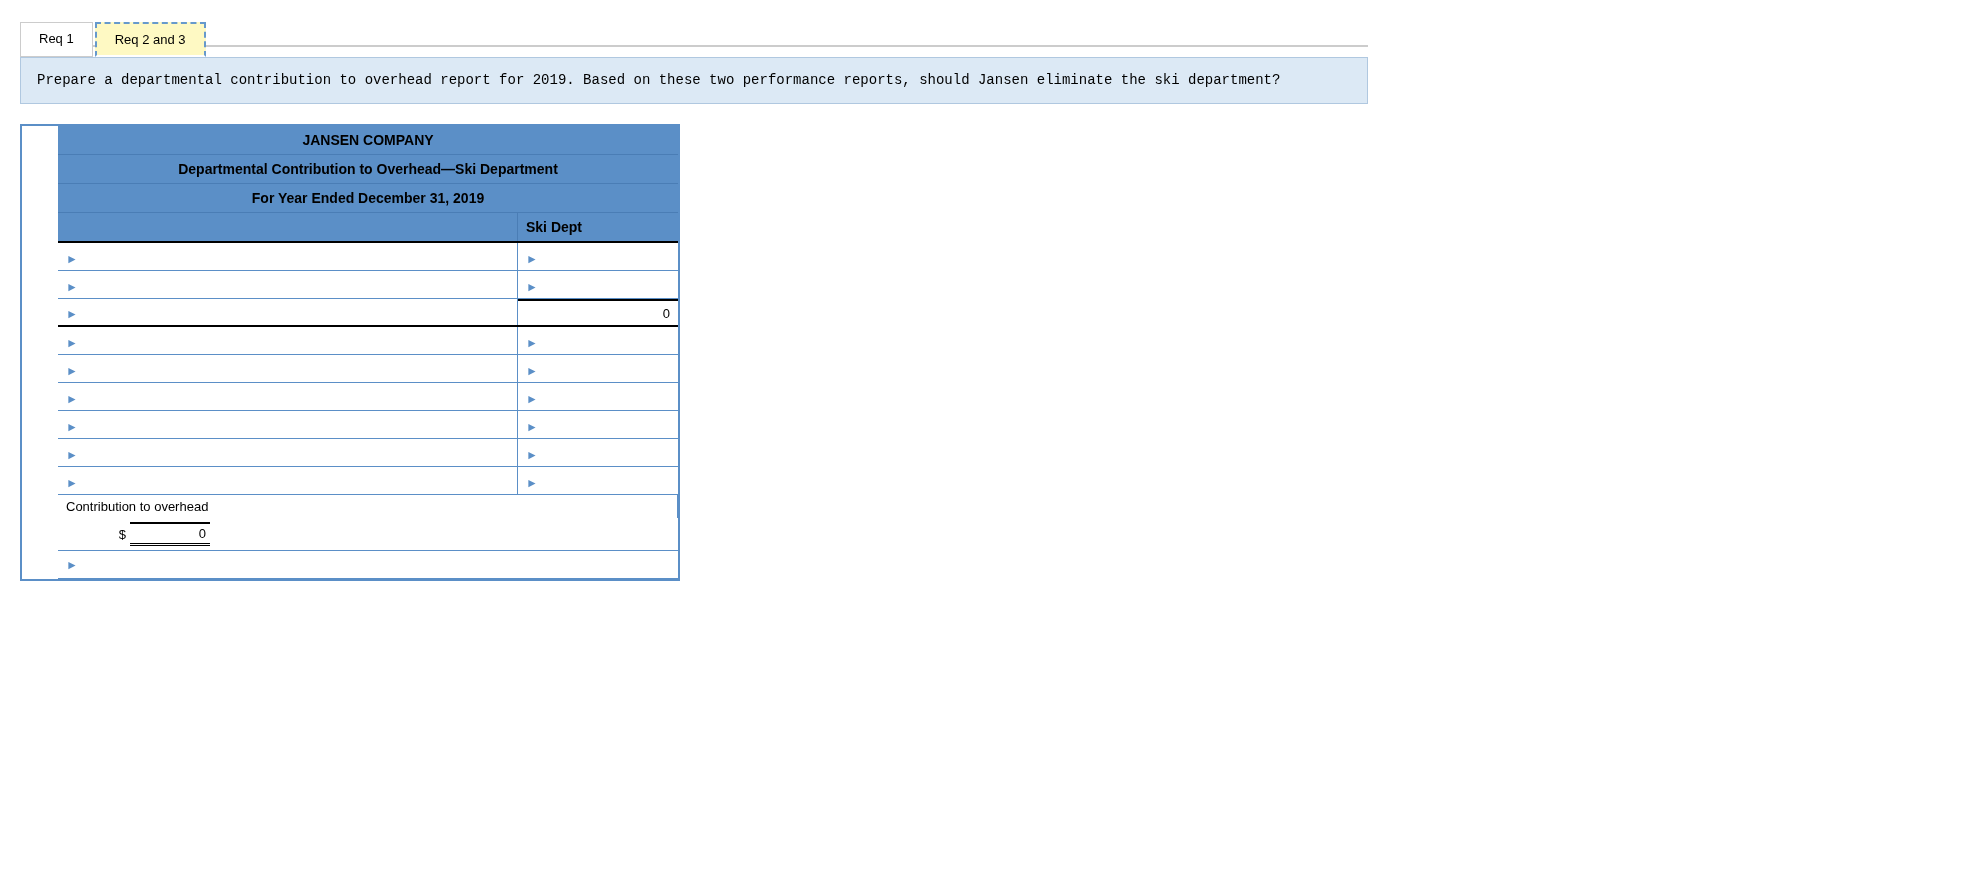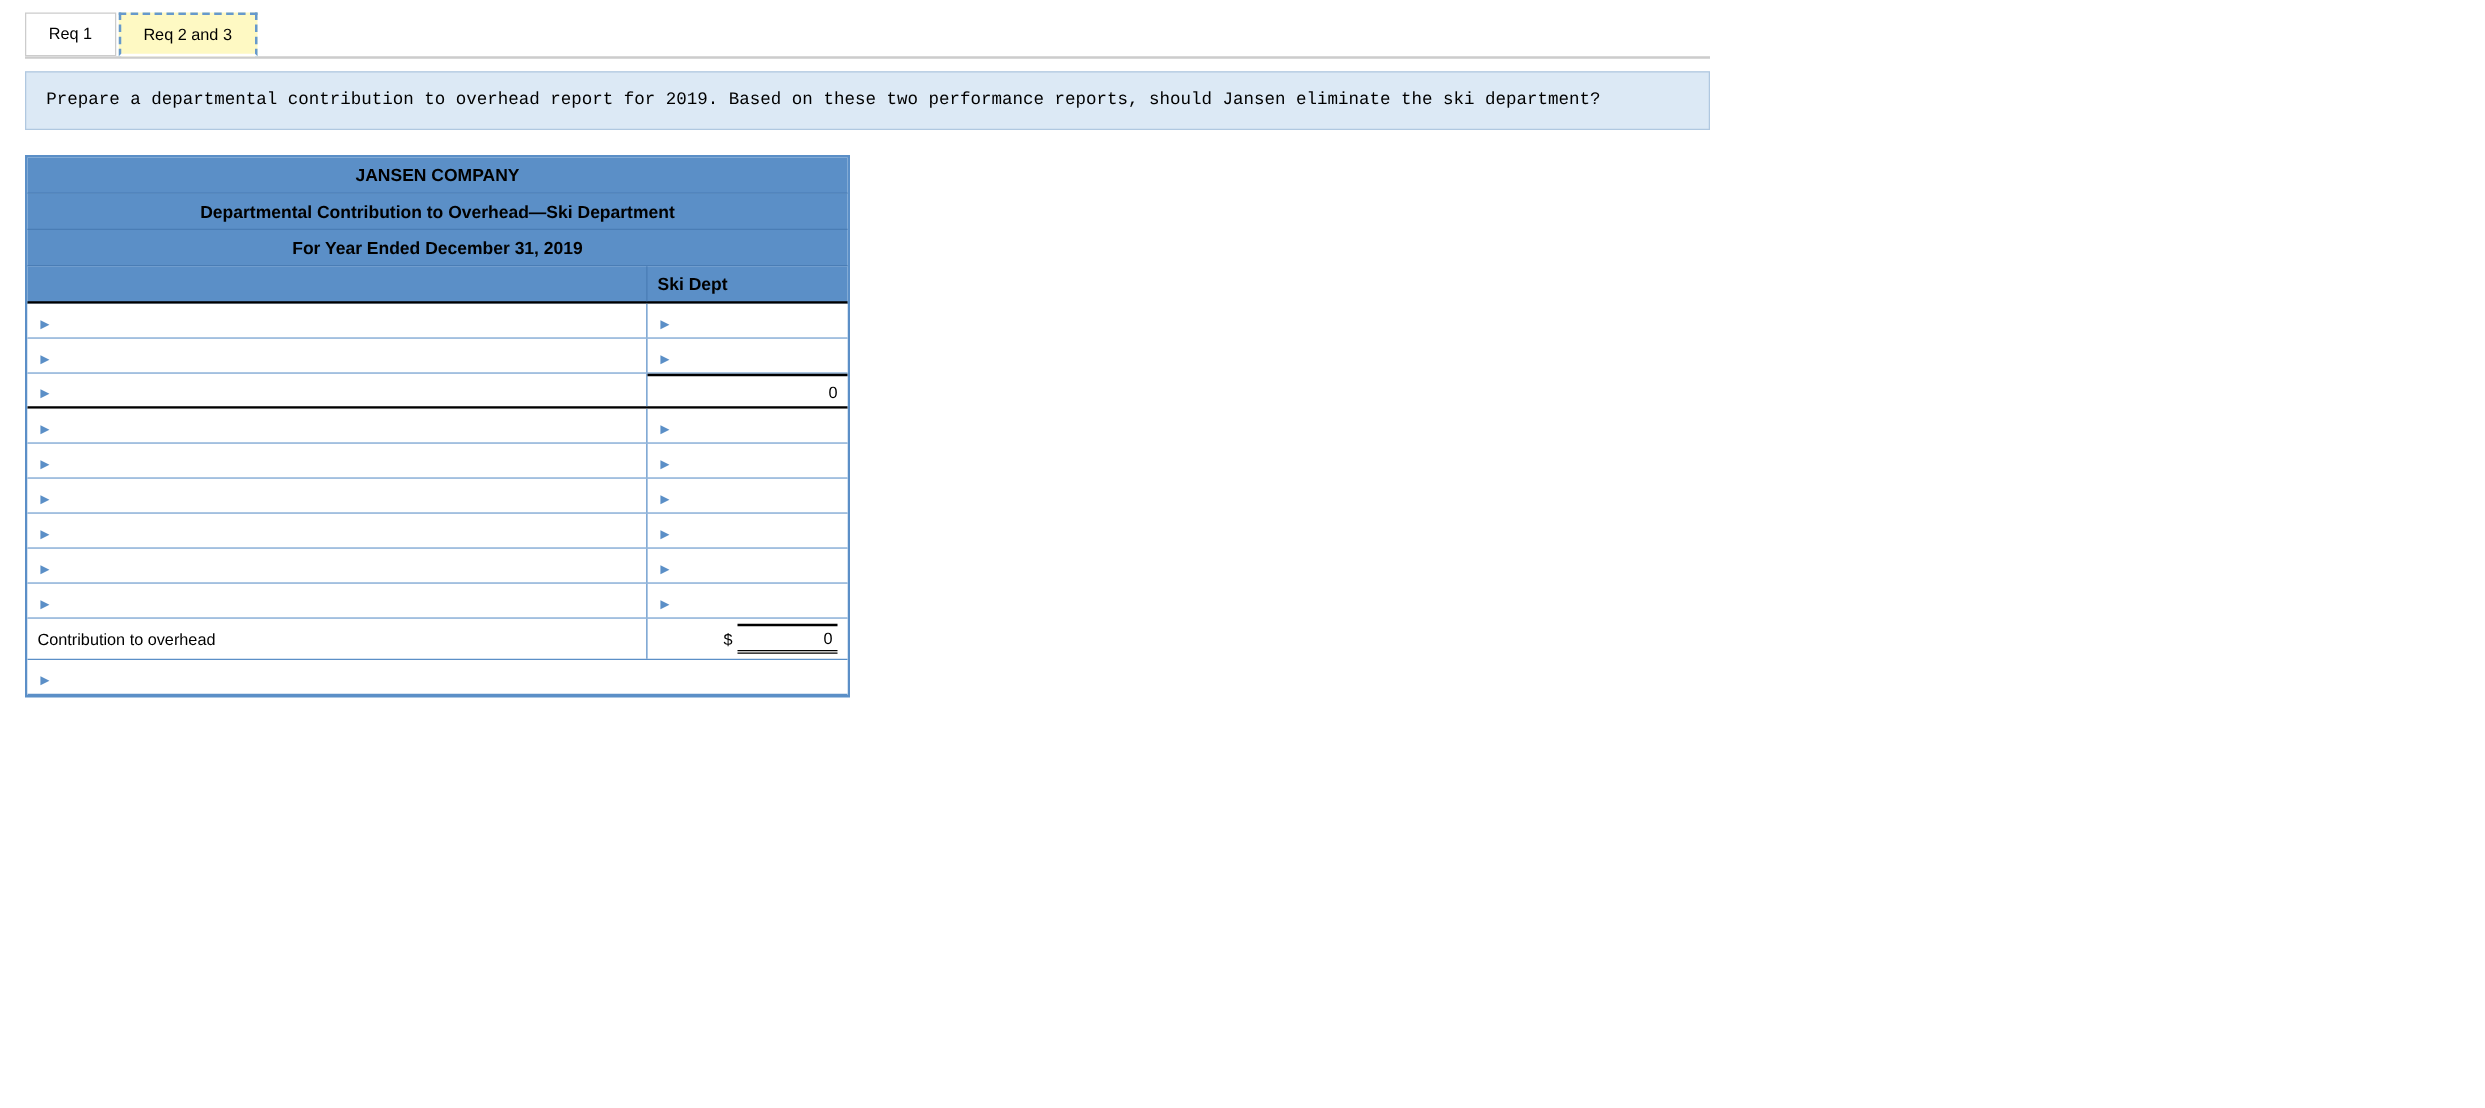--- a/index.html
+++ b/index.html
@@ -29,21 +29,21 @@
     }
 
     .tab {
       padding: 8px 18px;
       font-size: 13px;
       cursor: pointer;
       border: 1px solid #ccc;
       background: #fff;
       margin-right: 2px;
       position: relative;
-      top: 0;
+      top: 12px;
     }
 
     .tab.active {
       border: 2px dashed #6699cc;
       border-bottom: 2px solid #fff;
       background: #fef9c3;
       font-weight: normal;
       z-index: 1;
     }
 
@@ -57,20 +57,21 @@
       line-height: 1.5;
       color: #000;
       font-family: Liberation Mono, monospace;
     }
 
     
     .table-container {
       margin-top: 20px;
       width: 660px;
       border: 2px solid #5b8fc7;
+      padding-left: 36px;
     }
 
     
     .tbl-header-row {
       background: #5b8fc7;
       color: #000;
       font-weight: bold;
       text-align: center;
       padding: 6px 8px;
       border-bottom: 1px solid #4a7db5;
@@ -147,20 +148,21 @@
     .separator-row {
       border-bottom: 2px solid #000;
     }
 
     
     .label-row {
       display: flex;
       border-bottom: 1px solid #5b8fc7;
       background: #fff;
       min-height: 28px;
+      flex-direction: column;
     }
 
     .label-row-left {
       flex: 1;
       padding: 4px 8px;
       border-right: 1px solid #5b8fc7;
       display: flex;
       align-items: center;
       font-size: 13px;
     }

